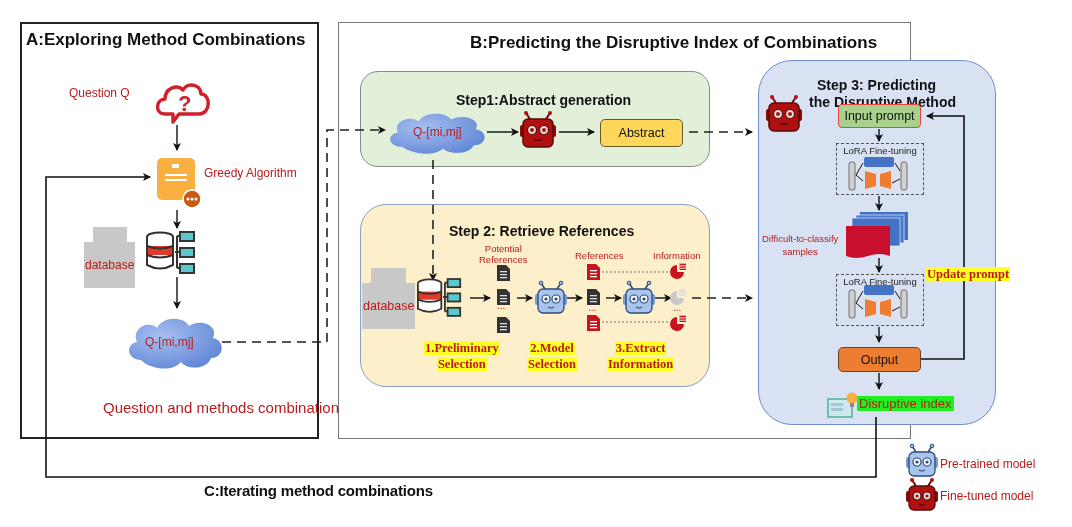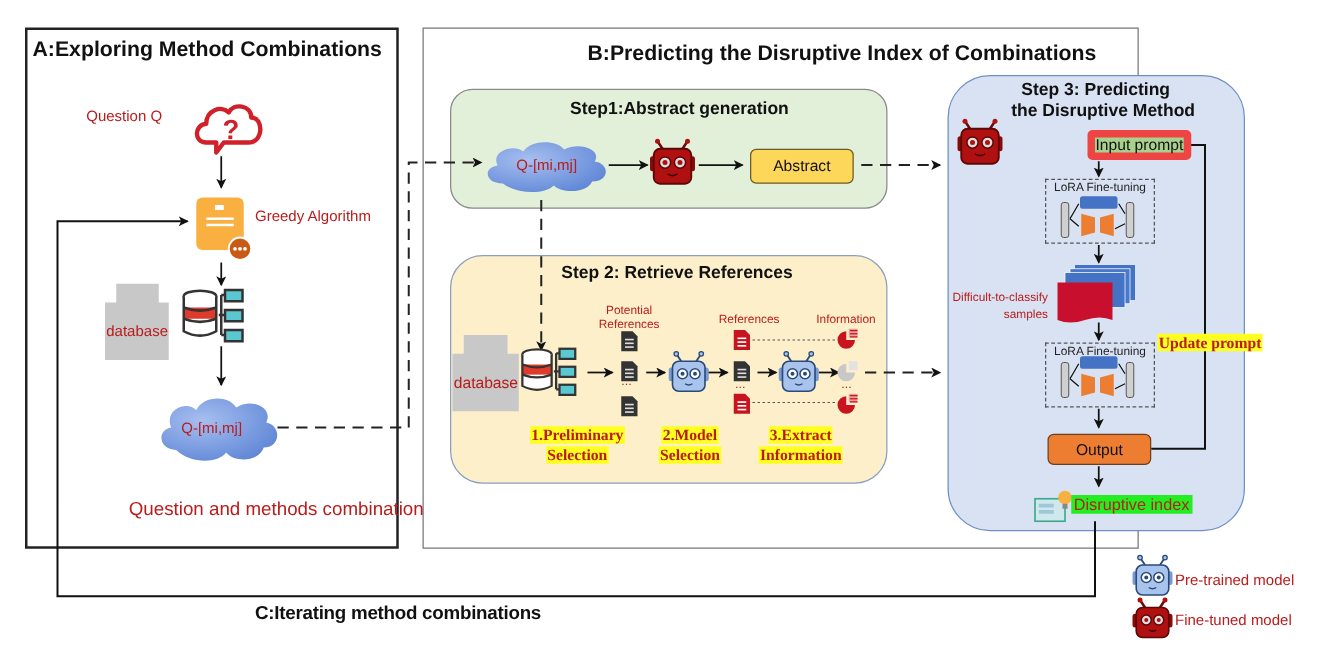--- a/index.html
+++ b/index.html
@@ -9,26 +9,26 @@
   #panel-b { left: 338px; top: 22px; width: 927px; height: 417px; border: 1px solid #777; width: 928px; }
   #panel-b { width: 928px; }
   .title-a { position: absolute; left: 26px; top: 30px; font-weight: bold; font-size: 17px; color: #111; white-space: nowrap; }
   .title-b { position: absolute; left: 473px; top: 33px; font-weight: bold; font-size: 17px; color: #111; white-space: nowrap; }
   .title-c { position: absolute; left: 204px; top: 482px; font-weight: bold; font-size: 15px; color: #111; white-space: nowrap; letter-spacing: -0.2px; }
   .label { position: absolute; font-size: 12px; color: #b91c1c; white-space: nowrap; }
   .graybg { background: #c8c8c8; padding: 16px 1px; }
   .step1 { position: absolute; left: 360px; top: 71px; width: 350px; height: 96px; background: #e2efd9; border: 1px solid #8a8a8a; border-radius: 18px; box-sizing: border-box; }
   .step2 { position: absolute; left: 360px; top: 204px; width: 350px; height: 183px; background: #fdefc9; border: 1px solid #8aa0c0; border-radius: 26px; box-sizing: border-box; }
   .step3 { position: absolute; left: 758px; top: 60px; width: 238px; height: 365px; background: #d9e2f3; border: 1px solid #6f8fc6; border-radius: 34px; box-sizing: border-box; }
-  .step-title { position: absolute; font-weight: bold; font-size: 14px; white-space: nowrap; color: #111; text-align: left; }
+  .step-title { position: absolute; font-weight: bold; font-size: 14px; white-space: nowrap; color: #111; text-align: left; margin-top: 14px; }
   .hl-yellow { background: #ffff22; font-family: "Liberation Serif", serif; font-weight: bold; font-size: 12.5px; padding: 0 1px; line-height: 16px; }
   .hl-green { background: #22ee22; font-size: 13px; padding: 0 2px; }
   .box { position: absolute; box-sizing: border-box; display: flex; align-items: center; justify-content: center; font-size: 12.5px; color: #111; }
   .abstract-box { left: 600px; top: 119px; width: 83px; height: 28px; background: #fdd75a; border: 1px solid #6a5a2a; border-radius: 5px; }
-  .input-box { left: 838px; top: 104px; width: 83px; height: 24px; background: #a9d18e; border: 6px solid #ef4444; border-radius: 4px; font-size: 12.5px; margin-left: 32px; }
+  .input-box { left: 838px; top: 104px; width: 83px; height: 24px; background: #a9d18e; border: 1px solid #ef4444; border-radius: 4px; font-size: 12.5px; }
   .output-box { left: 838px; top: 347px; width: 83px; height: 25px; background: #ed7d31; border: 1px solid #6a4020; border-radius: 5px; font-size: 12.5px; }
   .lora { position: absolute; width: 88px; height: 52px; border: 1px dashed #555; box-sizing: border-box; }
   .lora-label { position: absolute; left: 0; width: 100%; top: 1px; text-align: center; font-size: 9.5px; color: #222; white-space: nowrap; }
   svg.overlay { position: absolute; left: 0; top: 0; }
 </style>
 </head>
 <body>
 
 <div id="panel-a" class="panel"></div>
 <div id="panel-b" class="panel" style="width:573px;"></div>
@@ -352,21 +352,21 @@
 </div>
 <div class="label" style="left:607px; top:340px; text-align:center; line-height:15px;">
   <span class="hl-yellow">3.Extract</span><br>
   <span class="hl-yellow">Information</span>
 </div>
 
 <div class="box input-box">Input prompt</div>
 <div class="lora" style="left:836px; top:143px;">
   <div class="lora-label">LoRA Fine-tuning</div>
 </div>
-<div class="label" style="left:762px; top:232px; font-size:9.5px; text-align:right; line-height:13px;">
+<div class="label" style="left:762px; top:232px; font-size:9.5px; text-align:center; line-height:13px;">
   <span>Difficult-to-classify</span><br>
   <span>samples</span>
 </div>
 <div class="label" style="left:926px; top:232px;margin-top:34px;">
   <span class="hl-yellow">Update prompt</span>
 </div>
 <div class="lora" style="left:836px; top:274px;">
   <div class="lora-label">LoRA Fine-tuning</div>
 </div>
 <div class="box output-box">Output</div>

